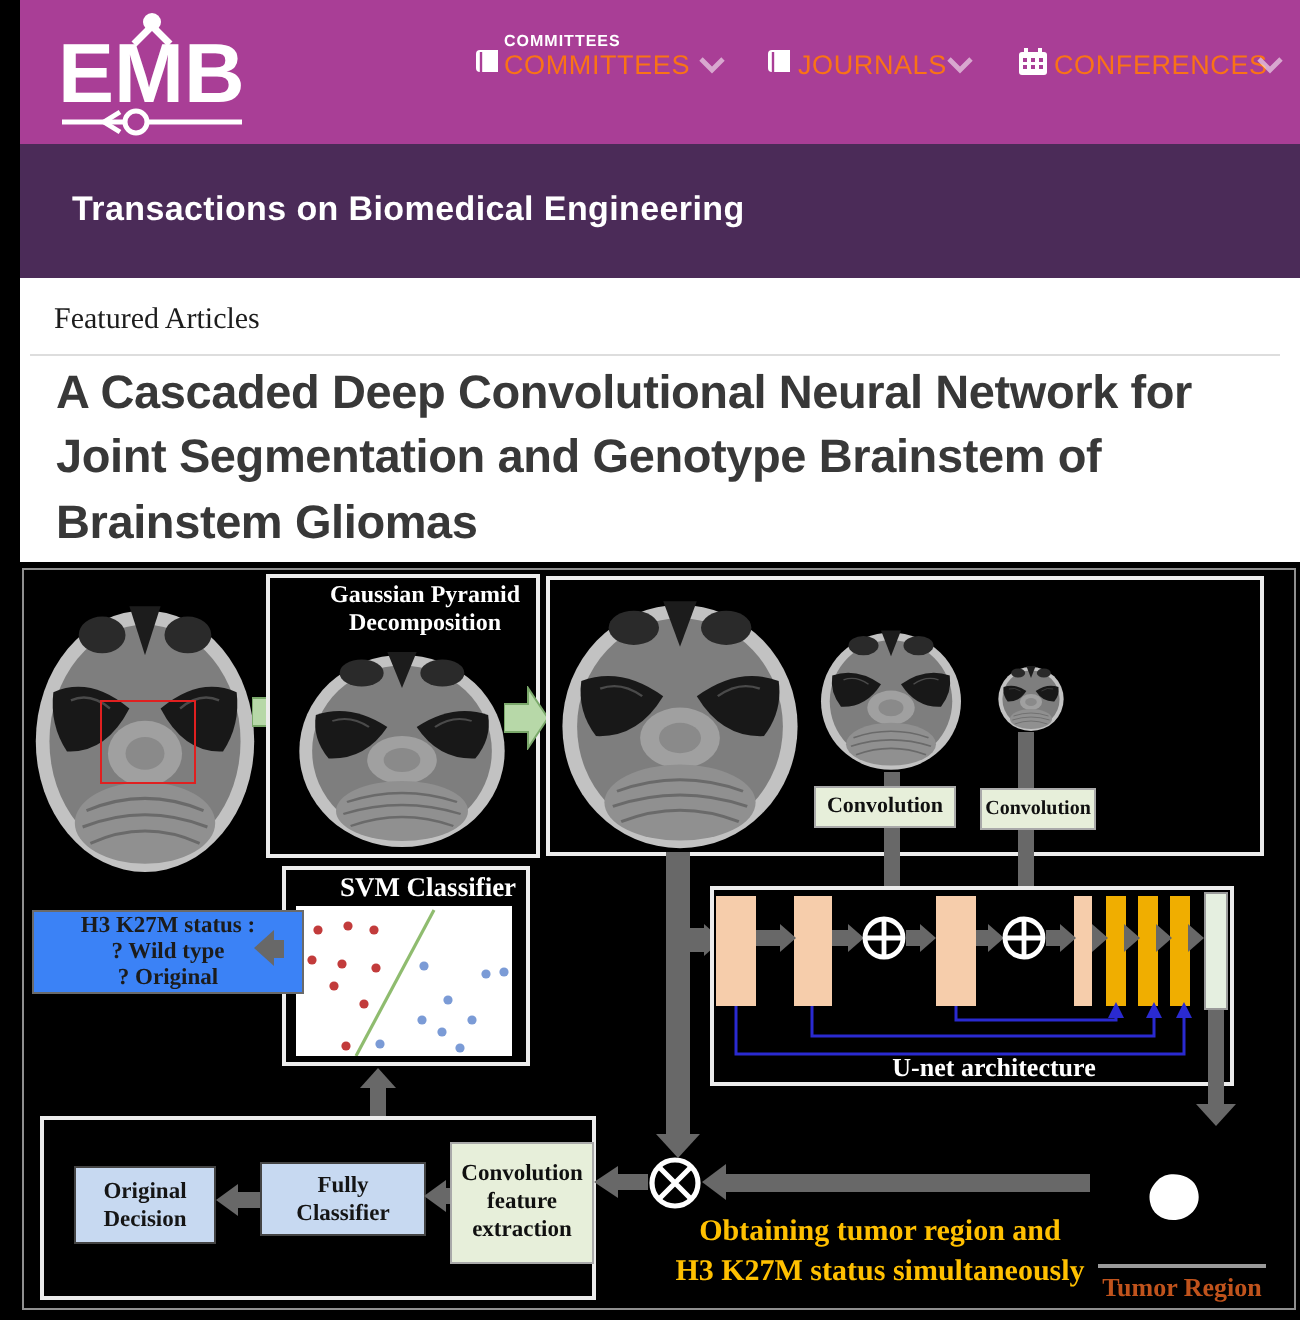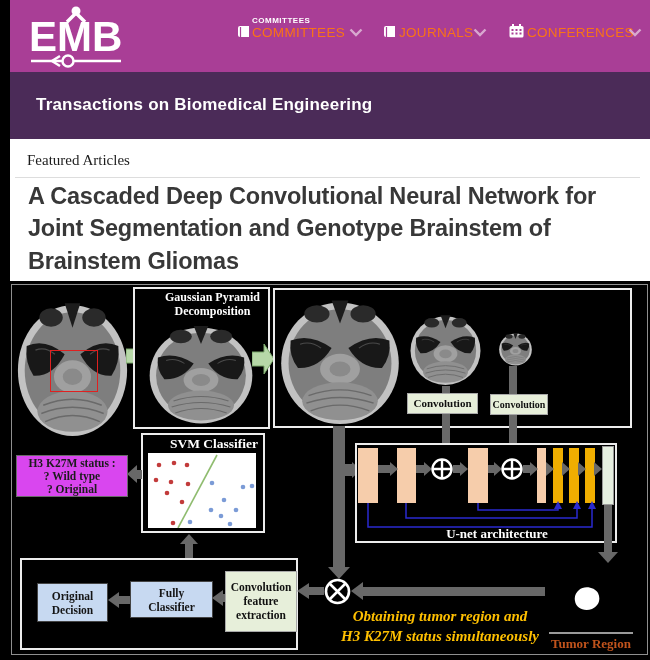--- a/index.html
+++ b/index.html
@@ -22,21 +22,21 @@
   .serifB{font-family:"Liberation Serif",serif;font-weight:bold;}
   .figlabel{color:#fff;text-align:center;padding-left:11px;}
   .bar{background:#686868;}
   .tri{width:0;height:0;}
   .greenbox{background:#e7efda;border:1px solid #a9a9a9;box-sizing:border-box;
             color:#101010;text-align:center;}
   .bluebox{background:#c7d9f1;border:1px solid #444;box-sizing:border-box;
            color:#151515;text-align:center;font-family:Liberation Serif, serif;}
   .pbar{background:#f6cdab;}
   .ybar{background:#f0ae00;}
-  .caption{color:#ffc000;text-align:center;font-style:italic;}
+  .caption{color:#ffc000;text-align:center;}
 </style>
 </head>
 <body>
 
 <div class="page">
 
   <svg width="0" height="0" style="position:absolute" aria-hidden="true">
     <defs>
       <g id="mri">
         <rect width="120" height="140" fill="#000"></rect>
@@ -246,21 +246,21 @@
         <circle cx="104" cy="33" r="2.3"></circle>
       <circle cx="76" cy="47" r="2.3"></circle>
         <circle cx="63" cy="57" r="2.3"></circle>
         <circle cx="88" cy="57" r="2.3"></circle>
       <circle cx="73" cy="63" r="2.3"></circle>
         <circle cx="42" cy="69" r="2.3"></circle>
         <circle cx="82" cy="71" r="2.3"></circle>
     </g>
   </svg>
 
-  <div class="abs serifB" style="left:16px;top:455px;width:112px;height:42px;background:#d946ef;border:1px solid #6a6a6a;box-sizing:border-box;color:#1c1c1c;text-align:center;font-size:11.5px;line-height:13px;padding-top:1px">
+  <div class="abs serifB" style="left:16px;top:455px;width:136px;height:42px;background:#3b82f6;border:1px solid #6a6a6a;box-sizing:border-box;color:#1c1c1c;text-align:center;font-size:11.5px;line-height:13px;padding-top:1px">
     <div>H3 K27M status :</div>
     <div>? Wild type</div>
     <div>? Original</div>
   </div>
   <div class="abs bar" style="left:137px;top:470px;width:5px;height:9px"></div>
   <div class="abs tri" style="left:127px;top:465px;border-top:9px solid transparent;border-bottom:9px solid transparent;border-right:10px solid #686868"></div>
 
   <div class="abs bar" style="left:185px;top:544px;width:8px;height:37px"></div>
   <div class="abs tri" style="left:180px;top:534px;border-left:9px solid transparent;border-right:9px solid transparent;border-bottom:10px solid #686868"></div>
 

